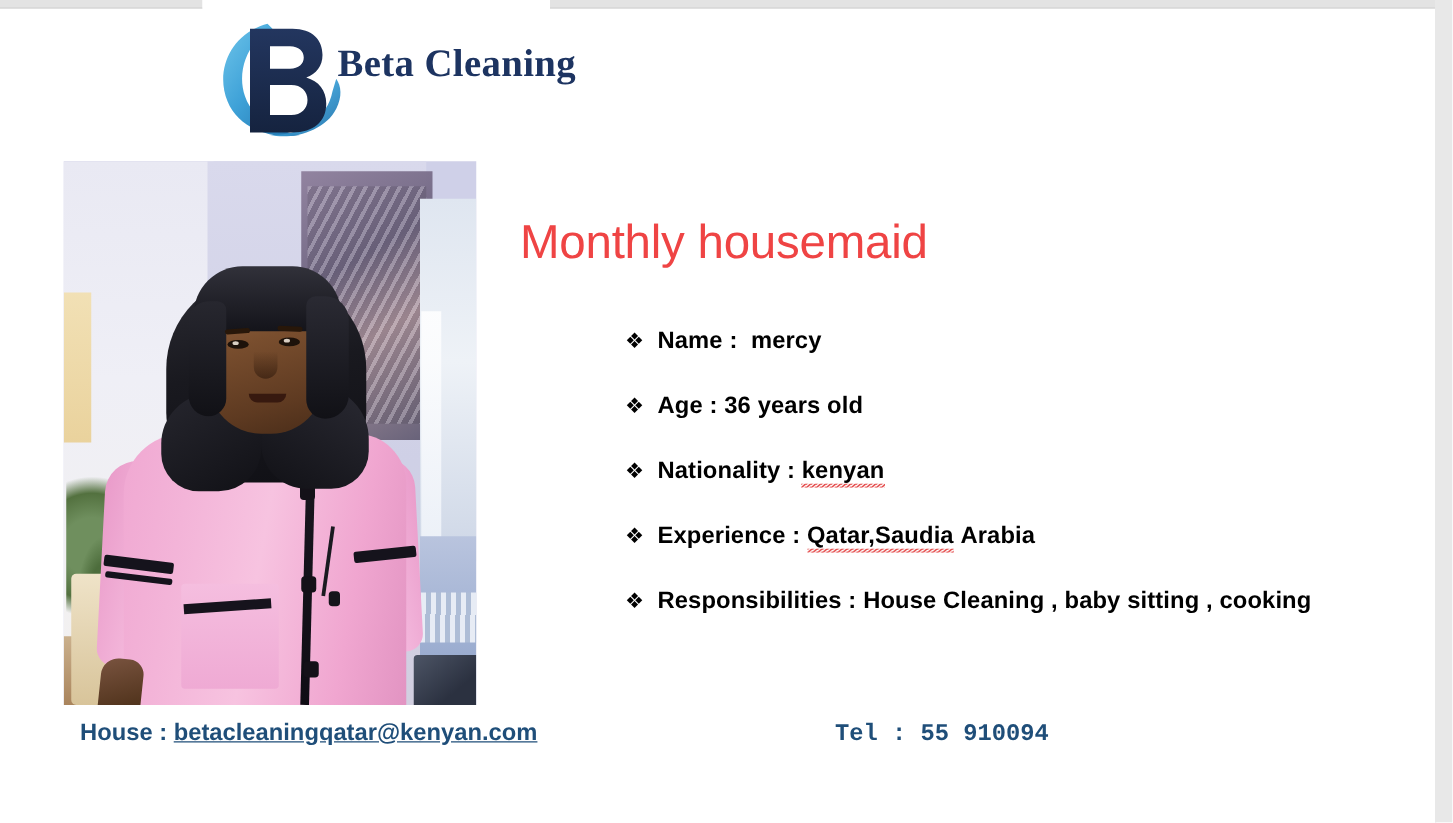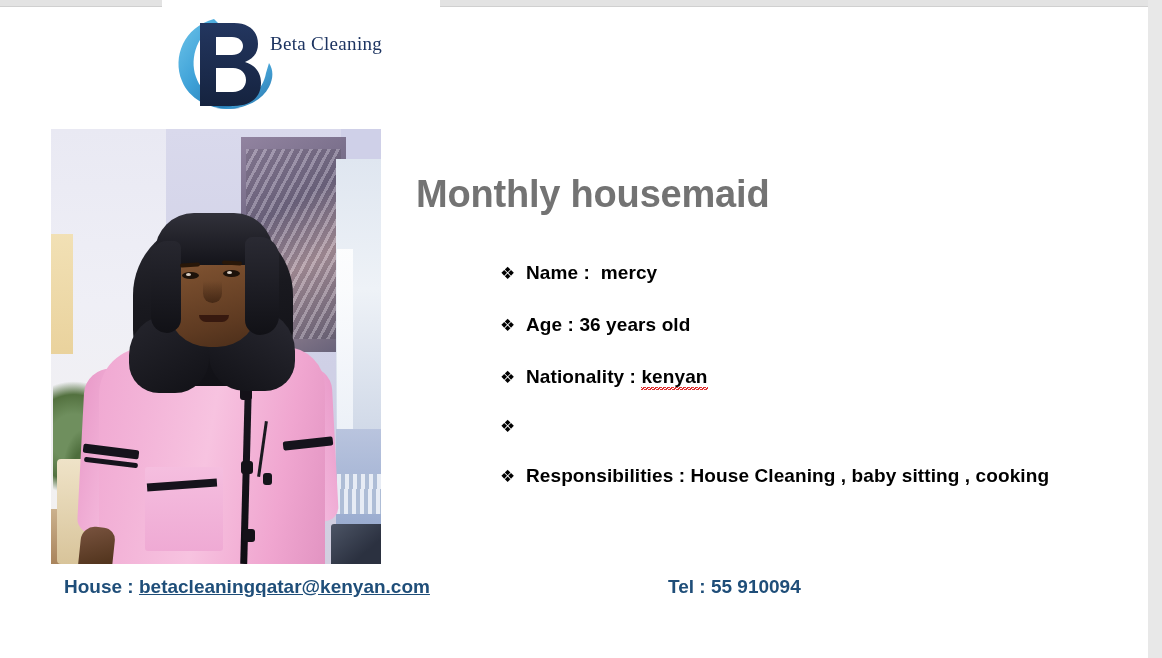--- a/index.html
+++ b/index.html
@@ -71,22 +71,22 @@
   .logo-mark {
     position: absolute;
     left: 0; top: 0;
     width: 108px; height: 104px;
   }
   .logo-text {
     position: absolute;
     left: 100px;
     top: 20px;
     font-family: "Liberation Serif", serif;
-    font-weight: normal;
-    font-size: 19px;
+    font-weight: bold;
+    font-size: 31px;
     line-height: 1.18;
     color: #1d3461;
     letter-spacing: 0.3px;
     white-space: nowrap;
   }
 
   
   .photo-frame {
     position: absolute;
     left: 51px;
@@ -255,22 +255,22 @@
     left: 212px; top: 344px; width: 9px; height: 12px;
     background: #15151b; border-radius: 3px;
   }
 
   
   .doc-title {
     position: absolute;
     left: 416px;
     top: 166px;
     font-size: 38px;
-    font-weight: bold;
-    color: #737373;
+    font-weight: normal;
+    color: #ef4444;
     letter-spacing: -0.2px;
     white-space: nowrap;
   }
 
   .bullet-list {
     position: absolute;
     left: 500px;
     top: 255px;
     width: 620px;
   }
@@ -316,20 +316,21 @@
   .footer-email .addr { text-decoration: underline; }
 
   .footer-tel {
     position: absolute;
     left: 668px;
     top: 569px;
     font-size: 19px;
     font-weight: bold;
     color: #1f4e79;
     white-space: nowrap;
+    font-family: Liberation Mono, monospace;
   }
 </style>
 </head>
 <body>
 
 <div id="app">
 
   <div class="chrome-strip chrome-left"></div>
   <div class="chrome-gap"></div>
   <div class="chrome-strip chrome-right"></div>
@@ -432,20 +433,21 @@
         <span class="bullet-text"><span>Age :</span>&nbsp;<span>36 years old</span></span>
       </div>
 
       <div class="bullet-row">
         <span class="bullet-glyph">❖</span>
         <span class="bullet-text"><span>Nationality :</span>&nbsp;<span class="misspell">kenyan</span></span>
       </div>
 
       <div class="bullet-row">
         <span class="bullet-glyph">❖</span>
+        <span class="bullet-text"><span>Experience :</span>&nbsp;<span class="misspell">Qatar,Saudia</span>&nbsp;<span>Arabia</span></span>
       </div>
 
       <div class="bullet-row">
         <span class="bullet-glyph">❖</span>
         <span class="bullet-text"><span>Responsibilities :</span>&nbsp;<span>House Cleaning , baby sitting ,  cooking</span></span>
       </div>
 
     </div>
 
     <div class="footer-email">

